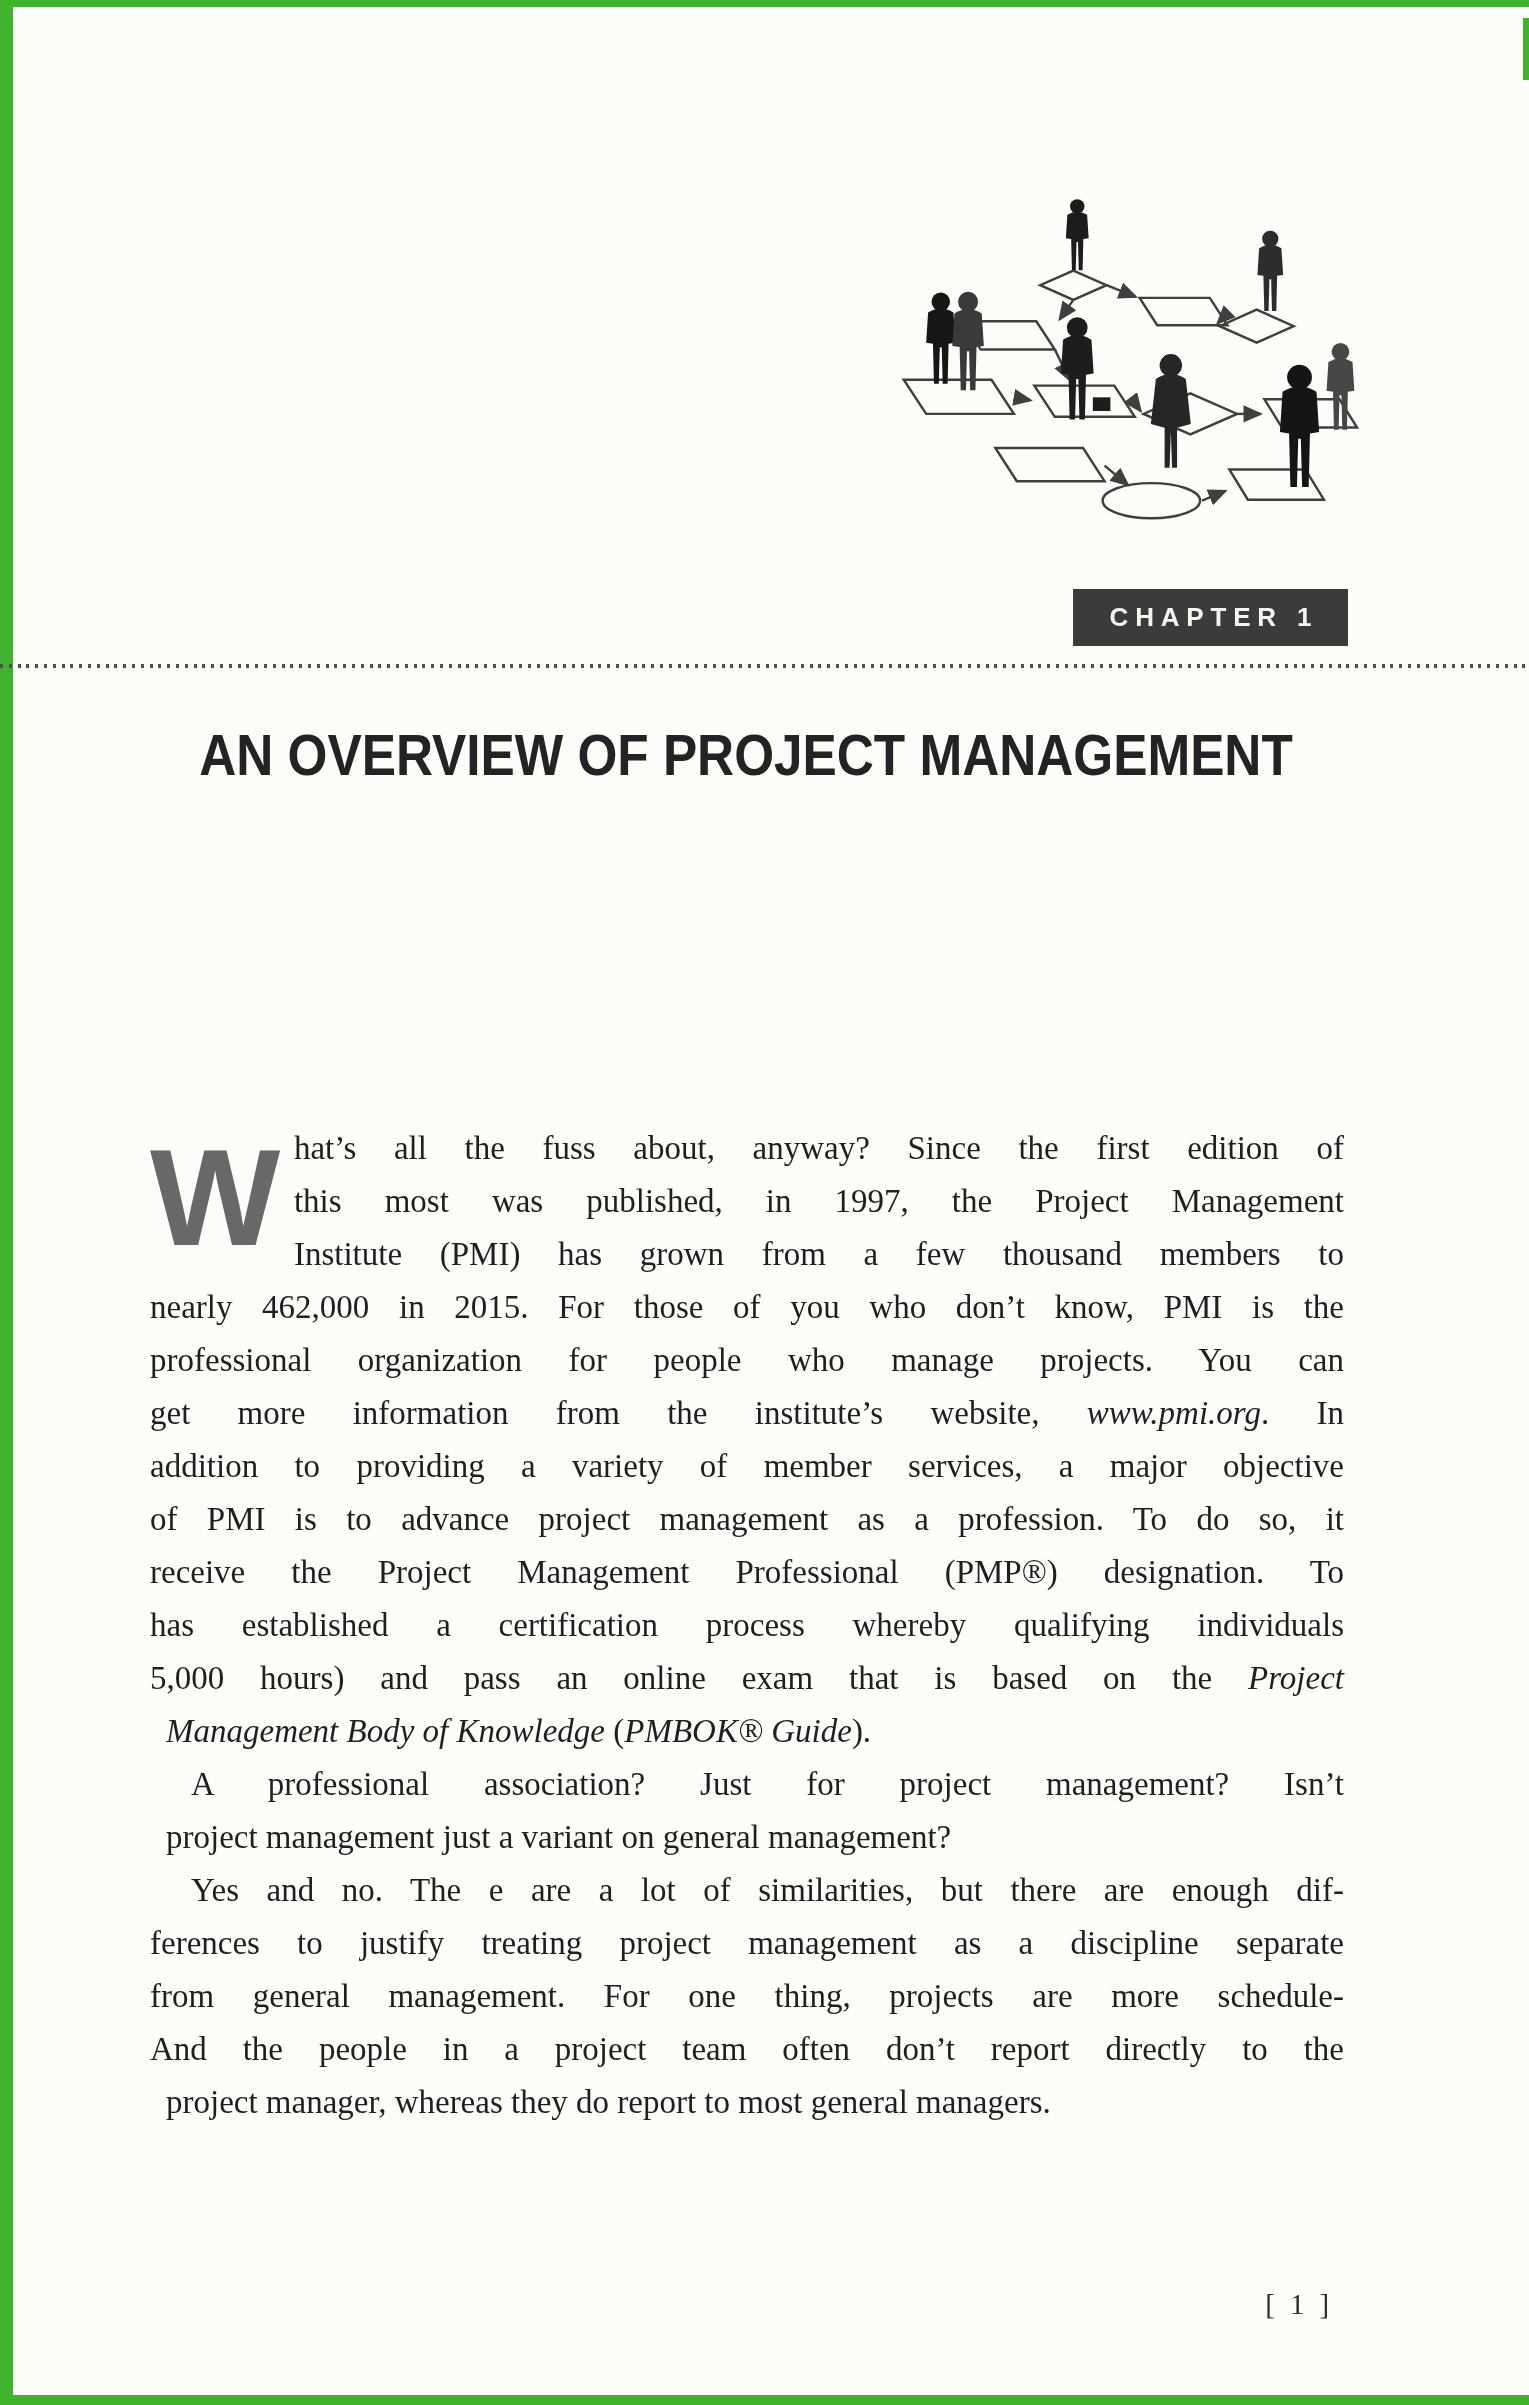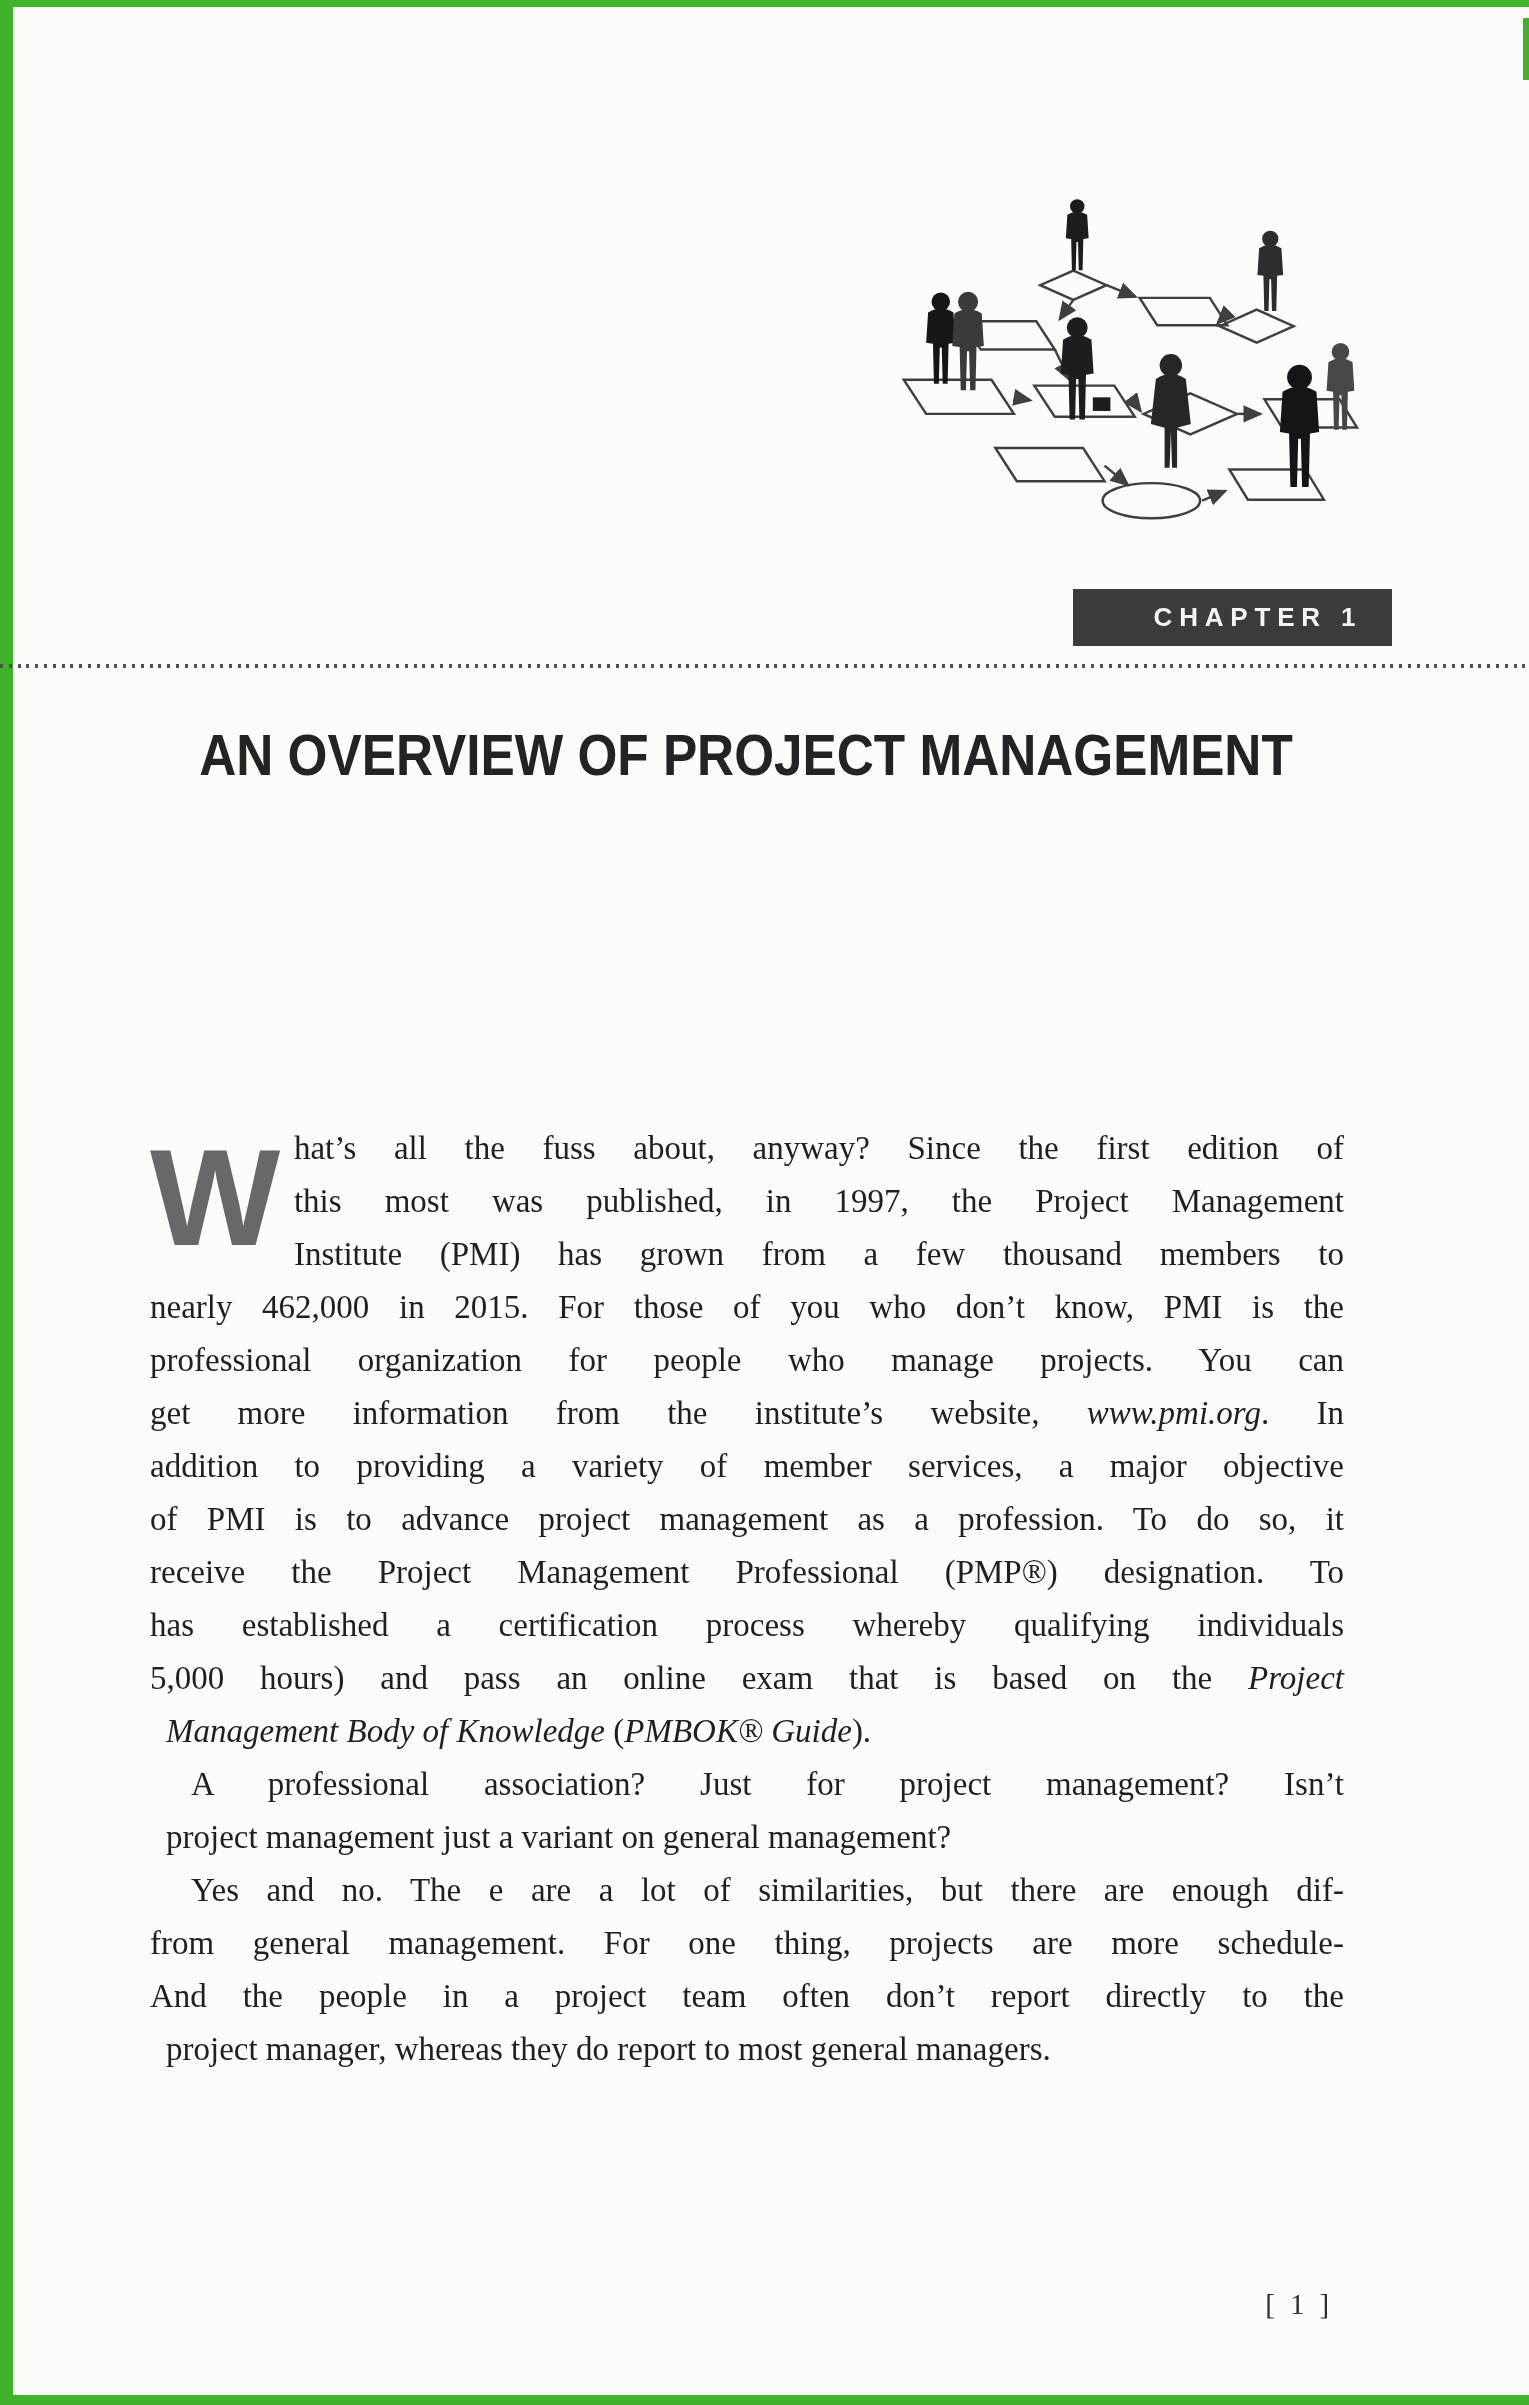--- a/index.html
+++ b/index.html
@@ -11,21 +11,21 @@
   .edge-left{left:0;top:0;width:12.7px;height:100%;}
   .edge-top{left:0;top:0;width:100%;height:6.8px;}
   .edge-bottom{left:0;bottom:0;width:100%;height:10.7px;}
   .edge-right-tick{right:0;top:17.6px;width:5.9px;height:62px;}
 
   
   .illustration{position:absolute;left:847px;top:177px;width:519px;height:388px;}
 
   
   .chapter-bar{position:absolute;left:1073px;top:589px;width:275px;height:57px;
-               display:flex;align-items:center;justify-content:center;padding-left:44px;}
+               display:flex;align-items:center;justify-content:center;}
   .chapter-label{font-family:"Liberation Sans",sans-serif;font-weight:bold;font-size:26px;
                  letter-spacing:6.8px;padding-left:6.8px;color:#f4f4f0;}
 
   
   .dotted{position:absolute;left:0;top:664px;width:100%;height:3.9px;
           background:repeating-linear-gradient(90deg,#4f4f4f 0 2.9px,transparent 2.9px 8.8px);}
 
   
   .title{position:absolute;left:117px;top:722px;width:1258px;text-align:center;
          font-family:"Liberation Sans",sans-serif;font-weight:700;font-size:57px;
@@ -138,20 +138,21 @@
       <span>5,000 hours) and pass an online exam that is based on the </span><span class="it">Project</span>
     </div>
     <div class="line last">
       <span class="it">Management Body of Knowledge</span><span> (</span><span class="it">PMBOK® Guide</span><span>).</span>
     </div>
 
     <div class="line indent">A professional association? Just for project management? Isn’t</div>
     <div class="line last">project management just a variant on general management?</div>
 
     <div class="line indent">Yes and no. The e are a lot of similarities, but there are enough dif-</div>
+    <div class="line">ferences to justify treating project management as a discipline separate</div>
     <div class="line">from general management. For one thing, projects are more schedule-</div>
     <div class="line">And the people in a project team often don’t report directly to the</div>
     <div class="line last">project manager, whereas they do report to most general managers.</div>
   </div>
 
   <div class="footer">[ 1 ]</div>
 
 </div>
 
 

